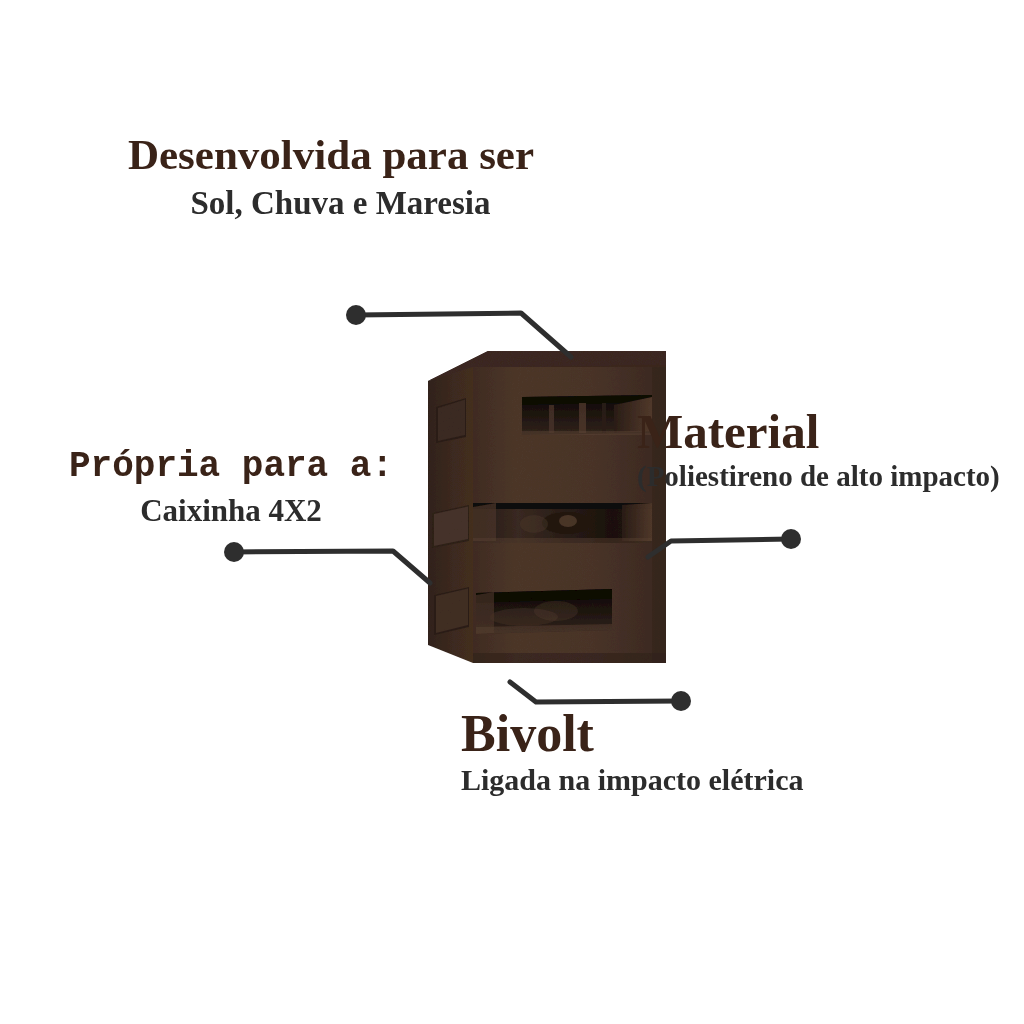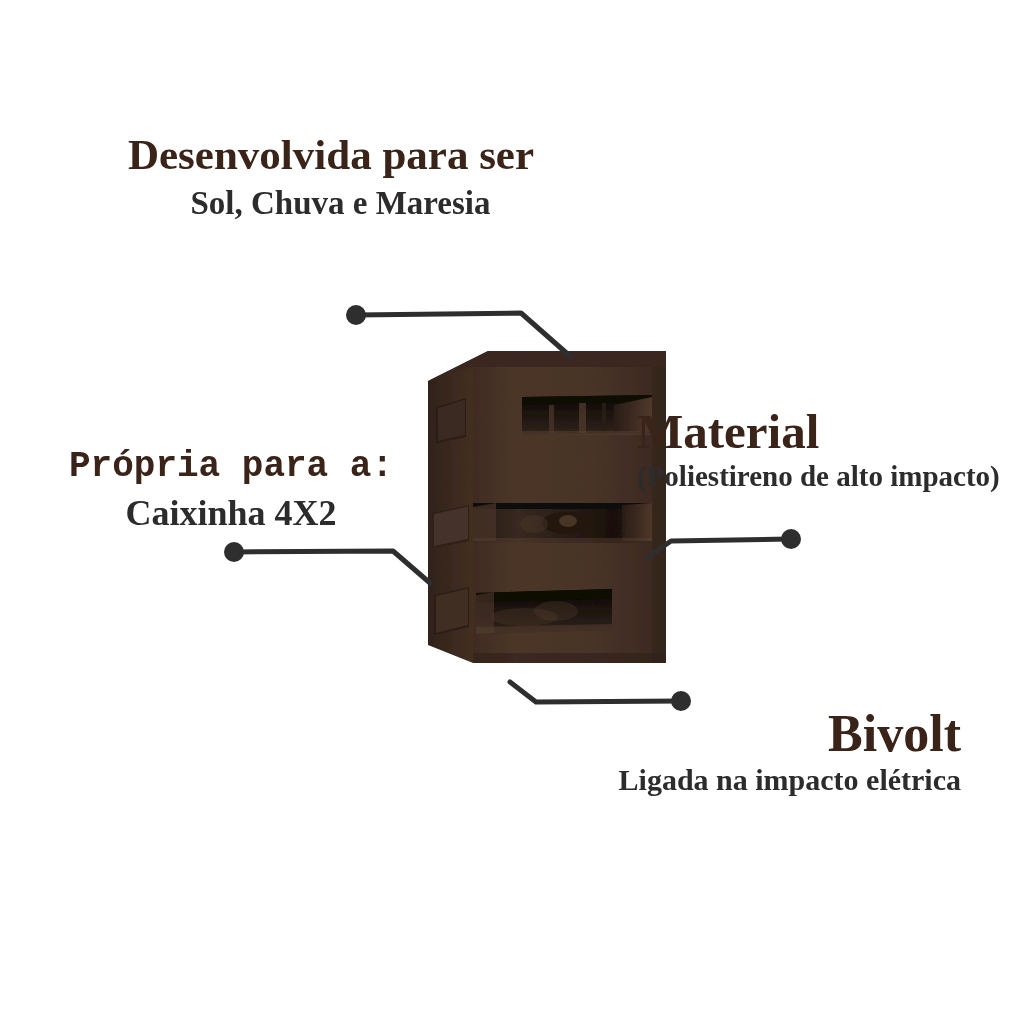--- a/index.html
+++ b/index.html
@@ -29,30 +29,30 @@
   }
 
   
   #cal-resistente{left:0px;top:132px;width:620px;text-align:center;}
   #cal-resistente .c-head{font-size:43px;display:block;}
   #cal-resistente .c-sub{font-size:33px;display:block;margin-top:7px;padding-left:19px;}
 
   
   #cal-caixinha{left:10px;top:448px;width:400px;text-align:center;}
   #cal-caixinha .c-head{font-size:36px;display:block;font-family:Liberation Mono, monospace;}
-  #cal-caixinha .c-sub{font-size:36px;display:block;margin-top:6px;}
+  #cal-caixinha .c-sub{font-size:31px;display:block;margin-top:6px;}
 
   
   #cal-material{left:616px;top:406px;width:408px;text-align:left;}
   #cal-material .c-head{font-size:49px;display:block;}
   #cal-material .c-sub{font-size:25px;display:block;margin-top:2px;}
   #cal-material .c-sub.paren{font-size:29px;margin-top:2px;}
 
   
-  #cal-bivolt{left:440px;top:706px;width:500px;text-align:right;}
+  #cal-bivolt{left:440px;top:706px;width:500px;text-align:left;}
   #cal-bivolt .c-head{font-size:52px;display:block;}
   #cal-bivolt .c-sub{font-size:30px;display:block;margin-top:1px;}
 
   
   #leaders{position:absolute;left:0;top:0;width:1024px;height:1024px;pointer-events:none;}
 
   
   #product{position:absolute;left:395px;top:345px;width:250px;height:340px;}
   #product svg{display:block;}
 </style>

